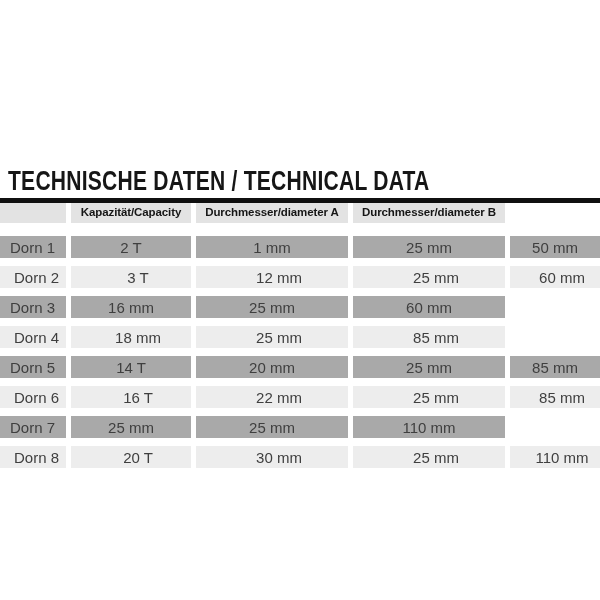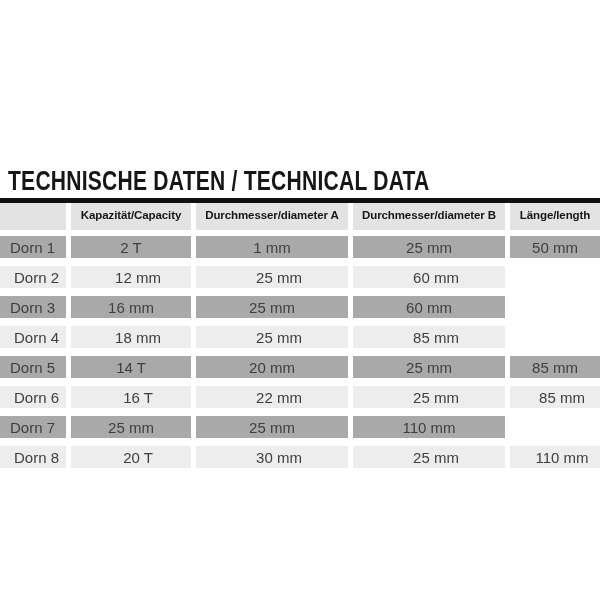--- a/index.html
+++ b/index.html
@@ -41,21 +41,21 @@
   .grid {
     display: grid;
     grid-template-columns: 66px 120px 152px 152px 90px;
     column-gap: 5px;
     width: 600px;
   }
   .thead {
     position: absolute;
     left: 0;
     top: 203px;
-    height: 27px;
+    height: 20px;
   }
   .th {
     background: var(--header-bg, #e3e3e3);
     display: flex;
     align-items: center;
     justify-content: center;
     padding-bottom: 3px;
     box-sizing: border-box;
     font-size: 11.5px;
     font-weight: 700;
@@ -99,33 +99,33 @@
 
   <h1 class="page-title">TECHNISCHE DATEN / TECHNICAL DATA</h1>
 
   <div class="title-rule"></div>
 
   <div class="thead grid">
     <div class="th"></div>
     <div class="th">Kapazität/Capacity</div>
     <div class="th">Durchmesser/diameter A</div>
     <div class="th">Durchmesser/diameter B</div>
-    <div class="th">Länge/length</div>
   </div>
 
   <div class="tbody">
       <div class="row grid dark">
     <div class="cell rowlabel">Dorn 1</div>
     <div class="cell">2 T</div>
     <div class="cell">1 mm</div>
     <div class="cell">25 mm</div>
     <div class="cell">50 mm</div>
   </div>
       <div class="row grid light">
     <div class="cell rowlabel">Dorn 2</div>
+    <div class="cell">3 T</div>
     <div class="cell">12 mm</div>
     <div class="cell">25 mm</div>
     <div class="cell">60 mm</div>
   </div>
       <div class="row grid dark">
     <div class="cell rowlabel">Dorn 3</div>
     <div class="cell">16 mm</div>
     <div class="cell">25 mm</div>
     <div class="cell">60 mm</div>
   </div>

